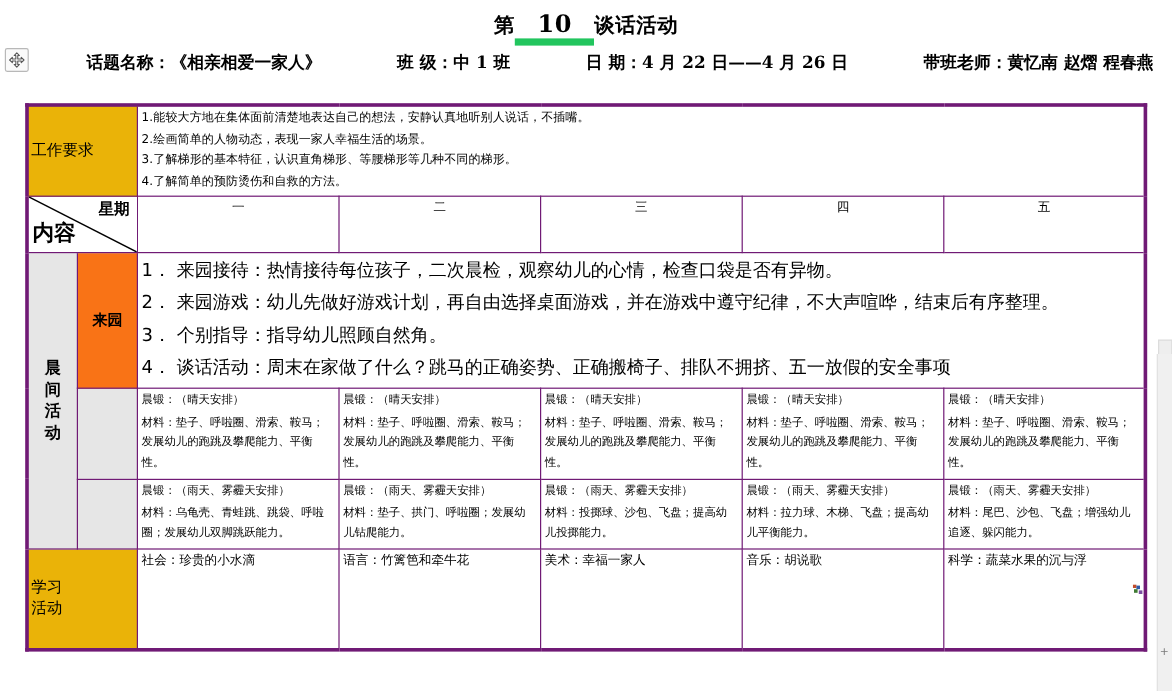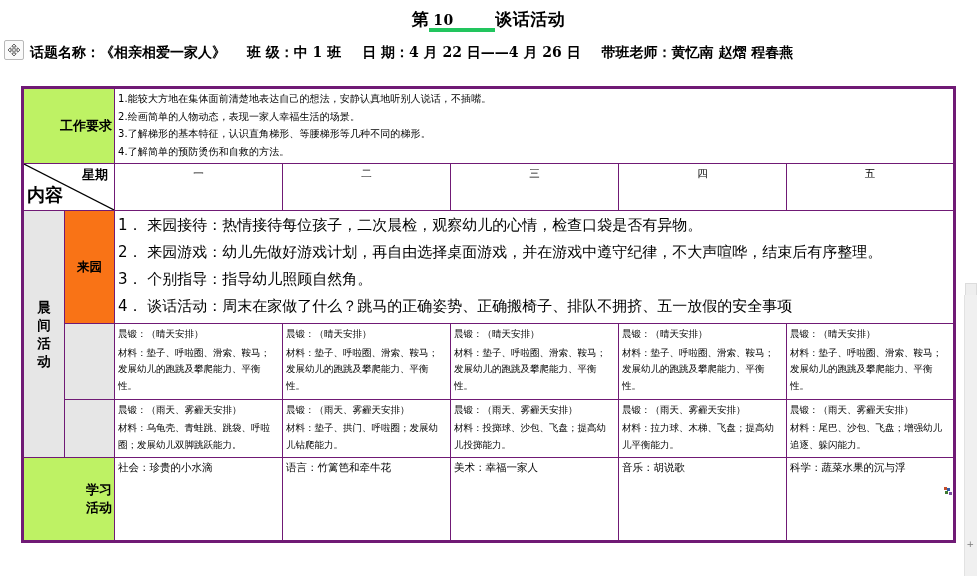--- a/index.html
+++ b/index.html
@@ -22,40 +22,40 @@
     left: 0; top: 8px;
     width: 977px;
     text-align: center;
     font-family: "DejaVu Serif", "Liberation Serif", serif;
     font-weight: bold;
     font-size: 17px;
     letter-spacing: 0.5px;
     white-space: nowrap;
   }
   .doc-title .num {
-    border-bottom: 4px solid #22c55e;
+    border-bottom: 6px solid #22c55e;
     padding: 0 4px;
     display: inline-block;
     min-width: 58px;
-    text-align: left;
-    font-size: 14px;
+    text-align: center;
+    font-size: 20px;
   }
 
   
   .info-line {
     position: absolute;
     left: 30px; top: 44px;
     width: 930px;
     font-family: "DejaVu Serif", "Liberation Serif", serif;
     font-weight: bold;
     font-size: 14px;
     white-space: nowrap;
     letter-spacing: 0px;
   }
-  .info-line .seg { margin-right: 16px; }
+  .info-line .seg { margin-right: 16px; margin-left: 42px; }
 
   
   .move-handle {
     position: absolute;
     left: 4px; top: 40px;
     width: 20px; height: 20px;
     border: 1px solid #b8b8b8;
     background: #fafafa;
     border-radius: 2px;
     box-sizing: border-box;
@@ -73,25 +73,25 @@
   }
   .plan-table td {
     border: 1px solid #701a75;
     vertical-align: top;
     padding: 2px 3px;
     font-size: 10.5px;
     line-height: 1.45;
     background: #ffffff;
   }
   .plan-table .lbl {
-    background: #bef264;
-    text-align: right;
-    vertical-align: middle;
-    font-family: "DejaVu Serif", "Liberation Serif", serif;
-    font-weight: bold;
+    background: #eab308;
+    text-align: left;
+    vertical-align: middle;
+    font-family: "DejaVu Serif", "Liberation Serif", serif;
+    font-weight: normal;
     font-size: 13px;
     padding: 2px;
   }
   .plan-table .lbl-v {
     background: #e6e6e6;
     text-align: center;
     vertical-align: middle;
     font-family: "DejaVu Serif", "Liberation Serif", serif;
     font-weight: bold;
     font-size: 13.5px;

